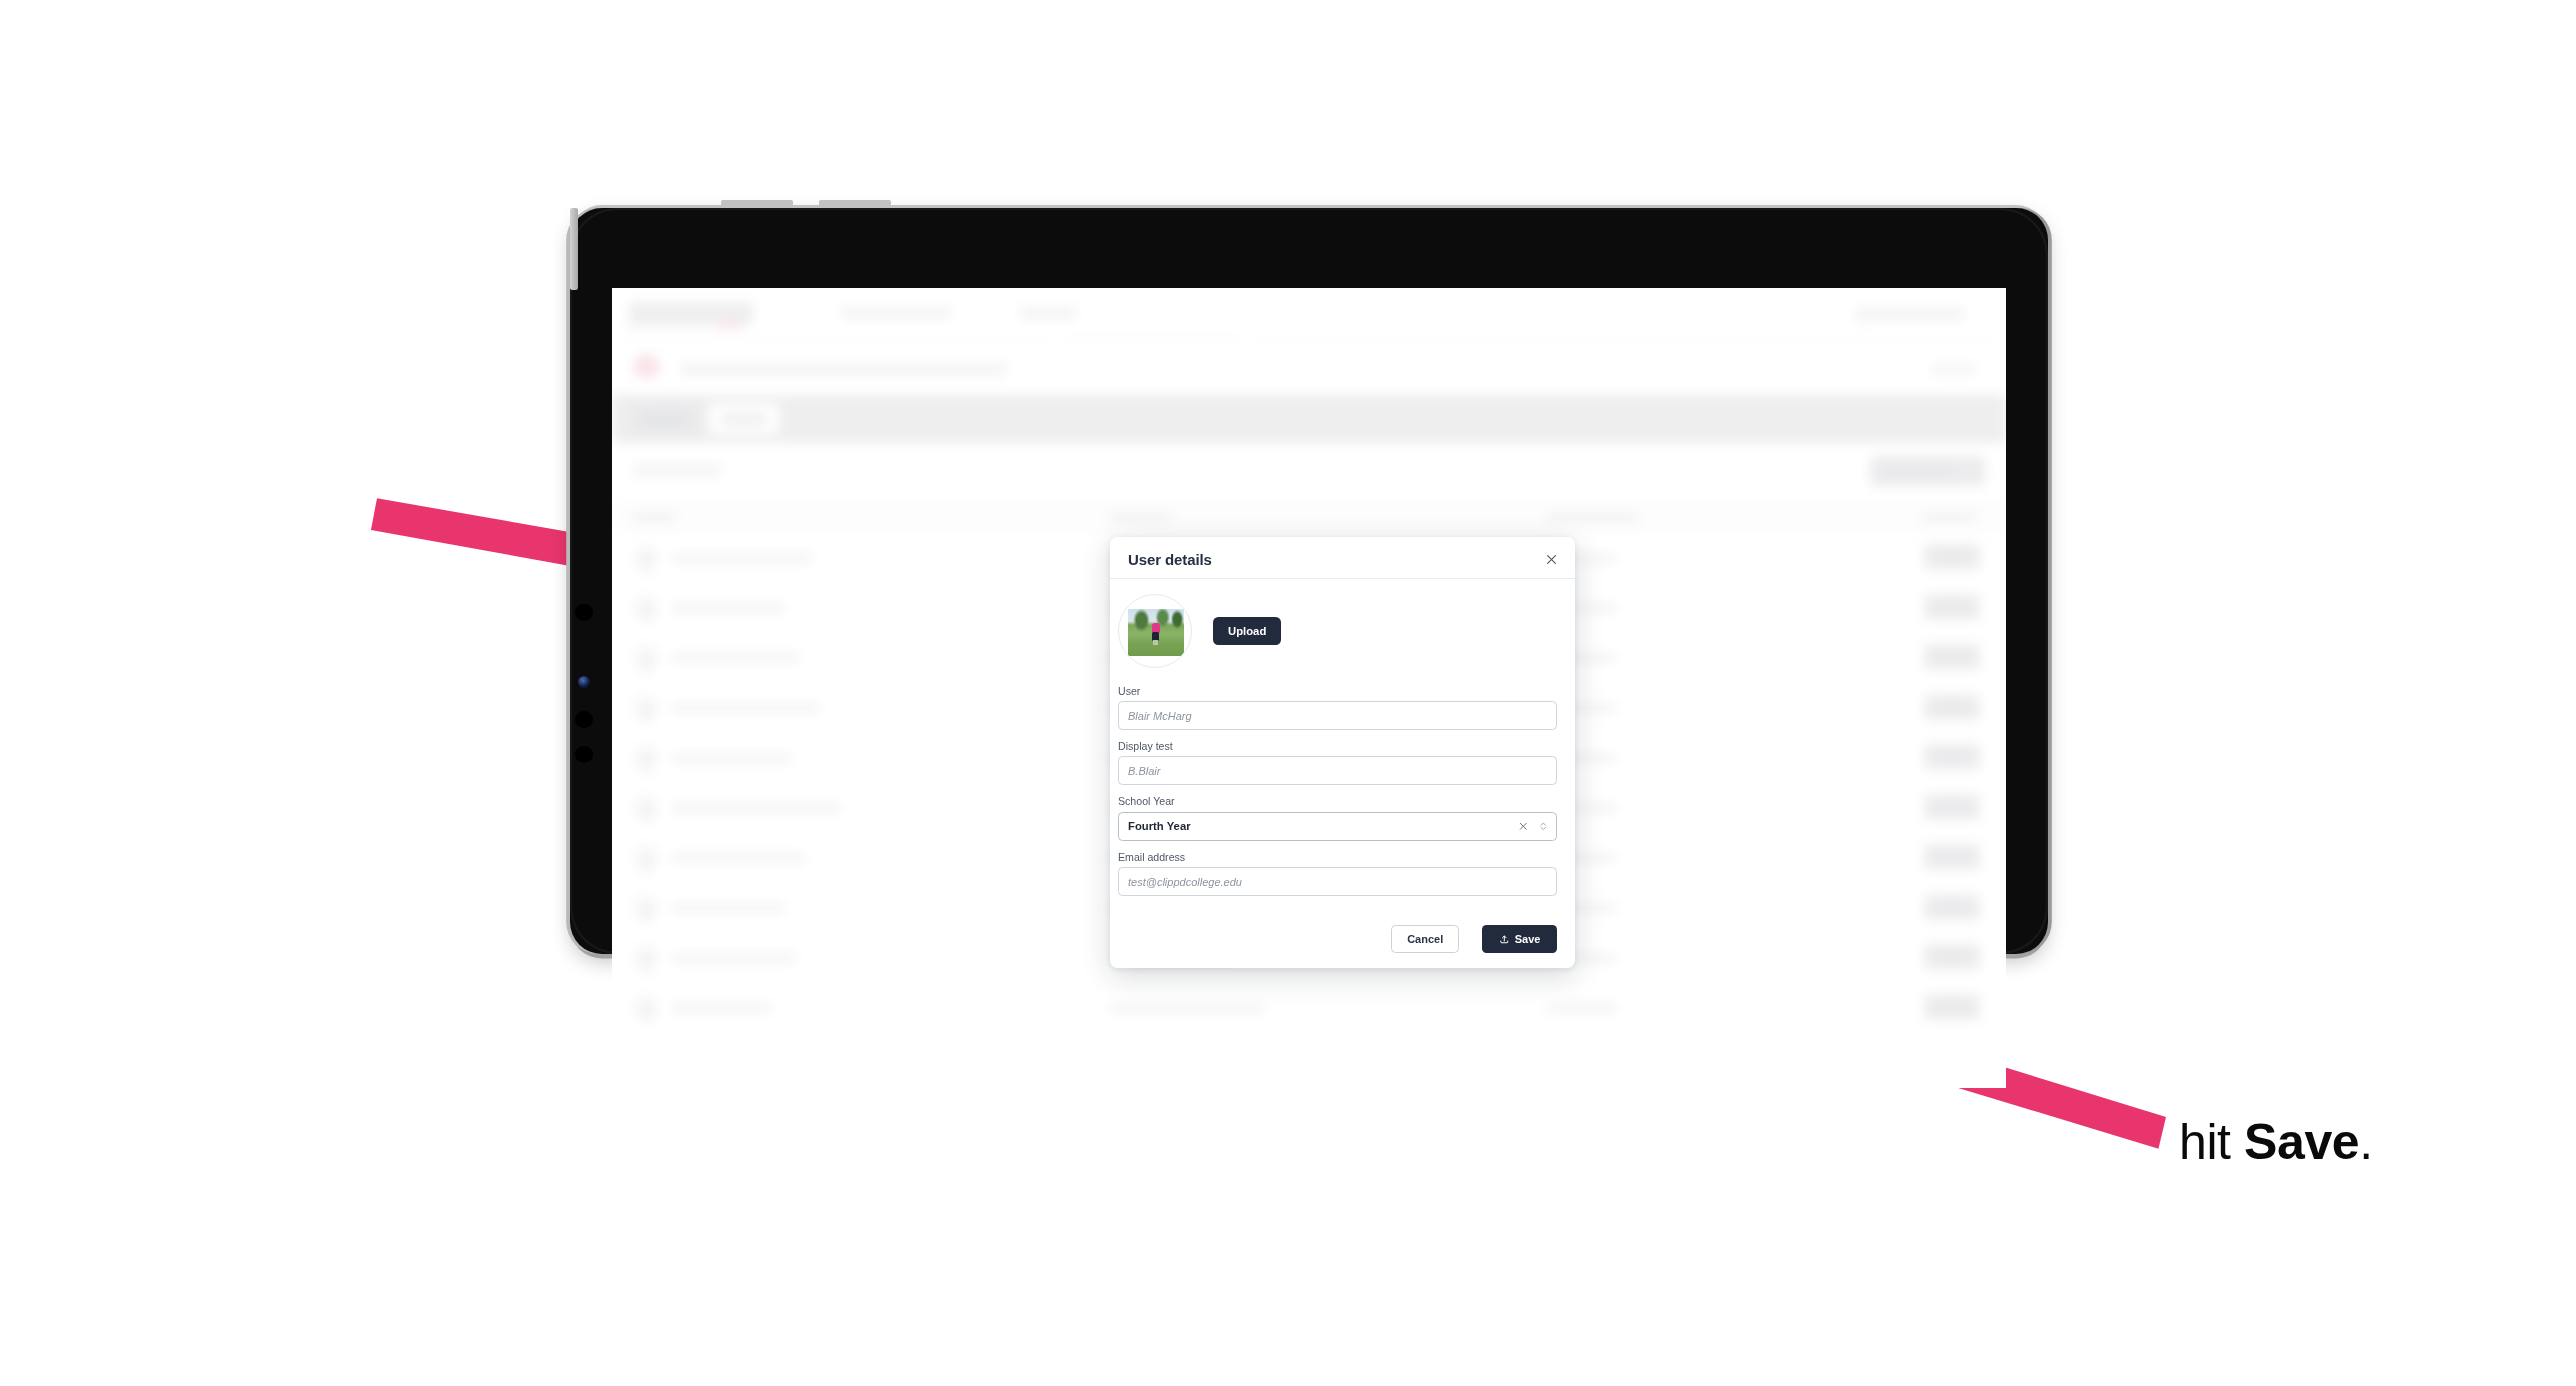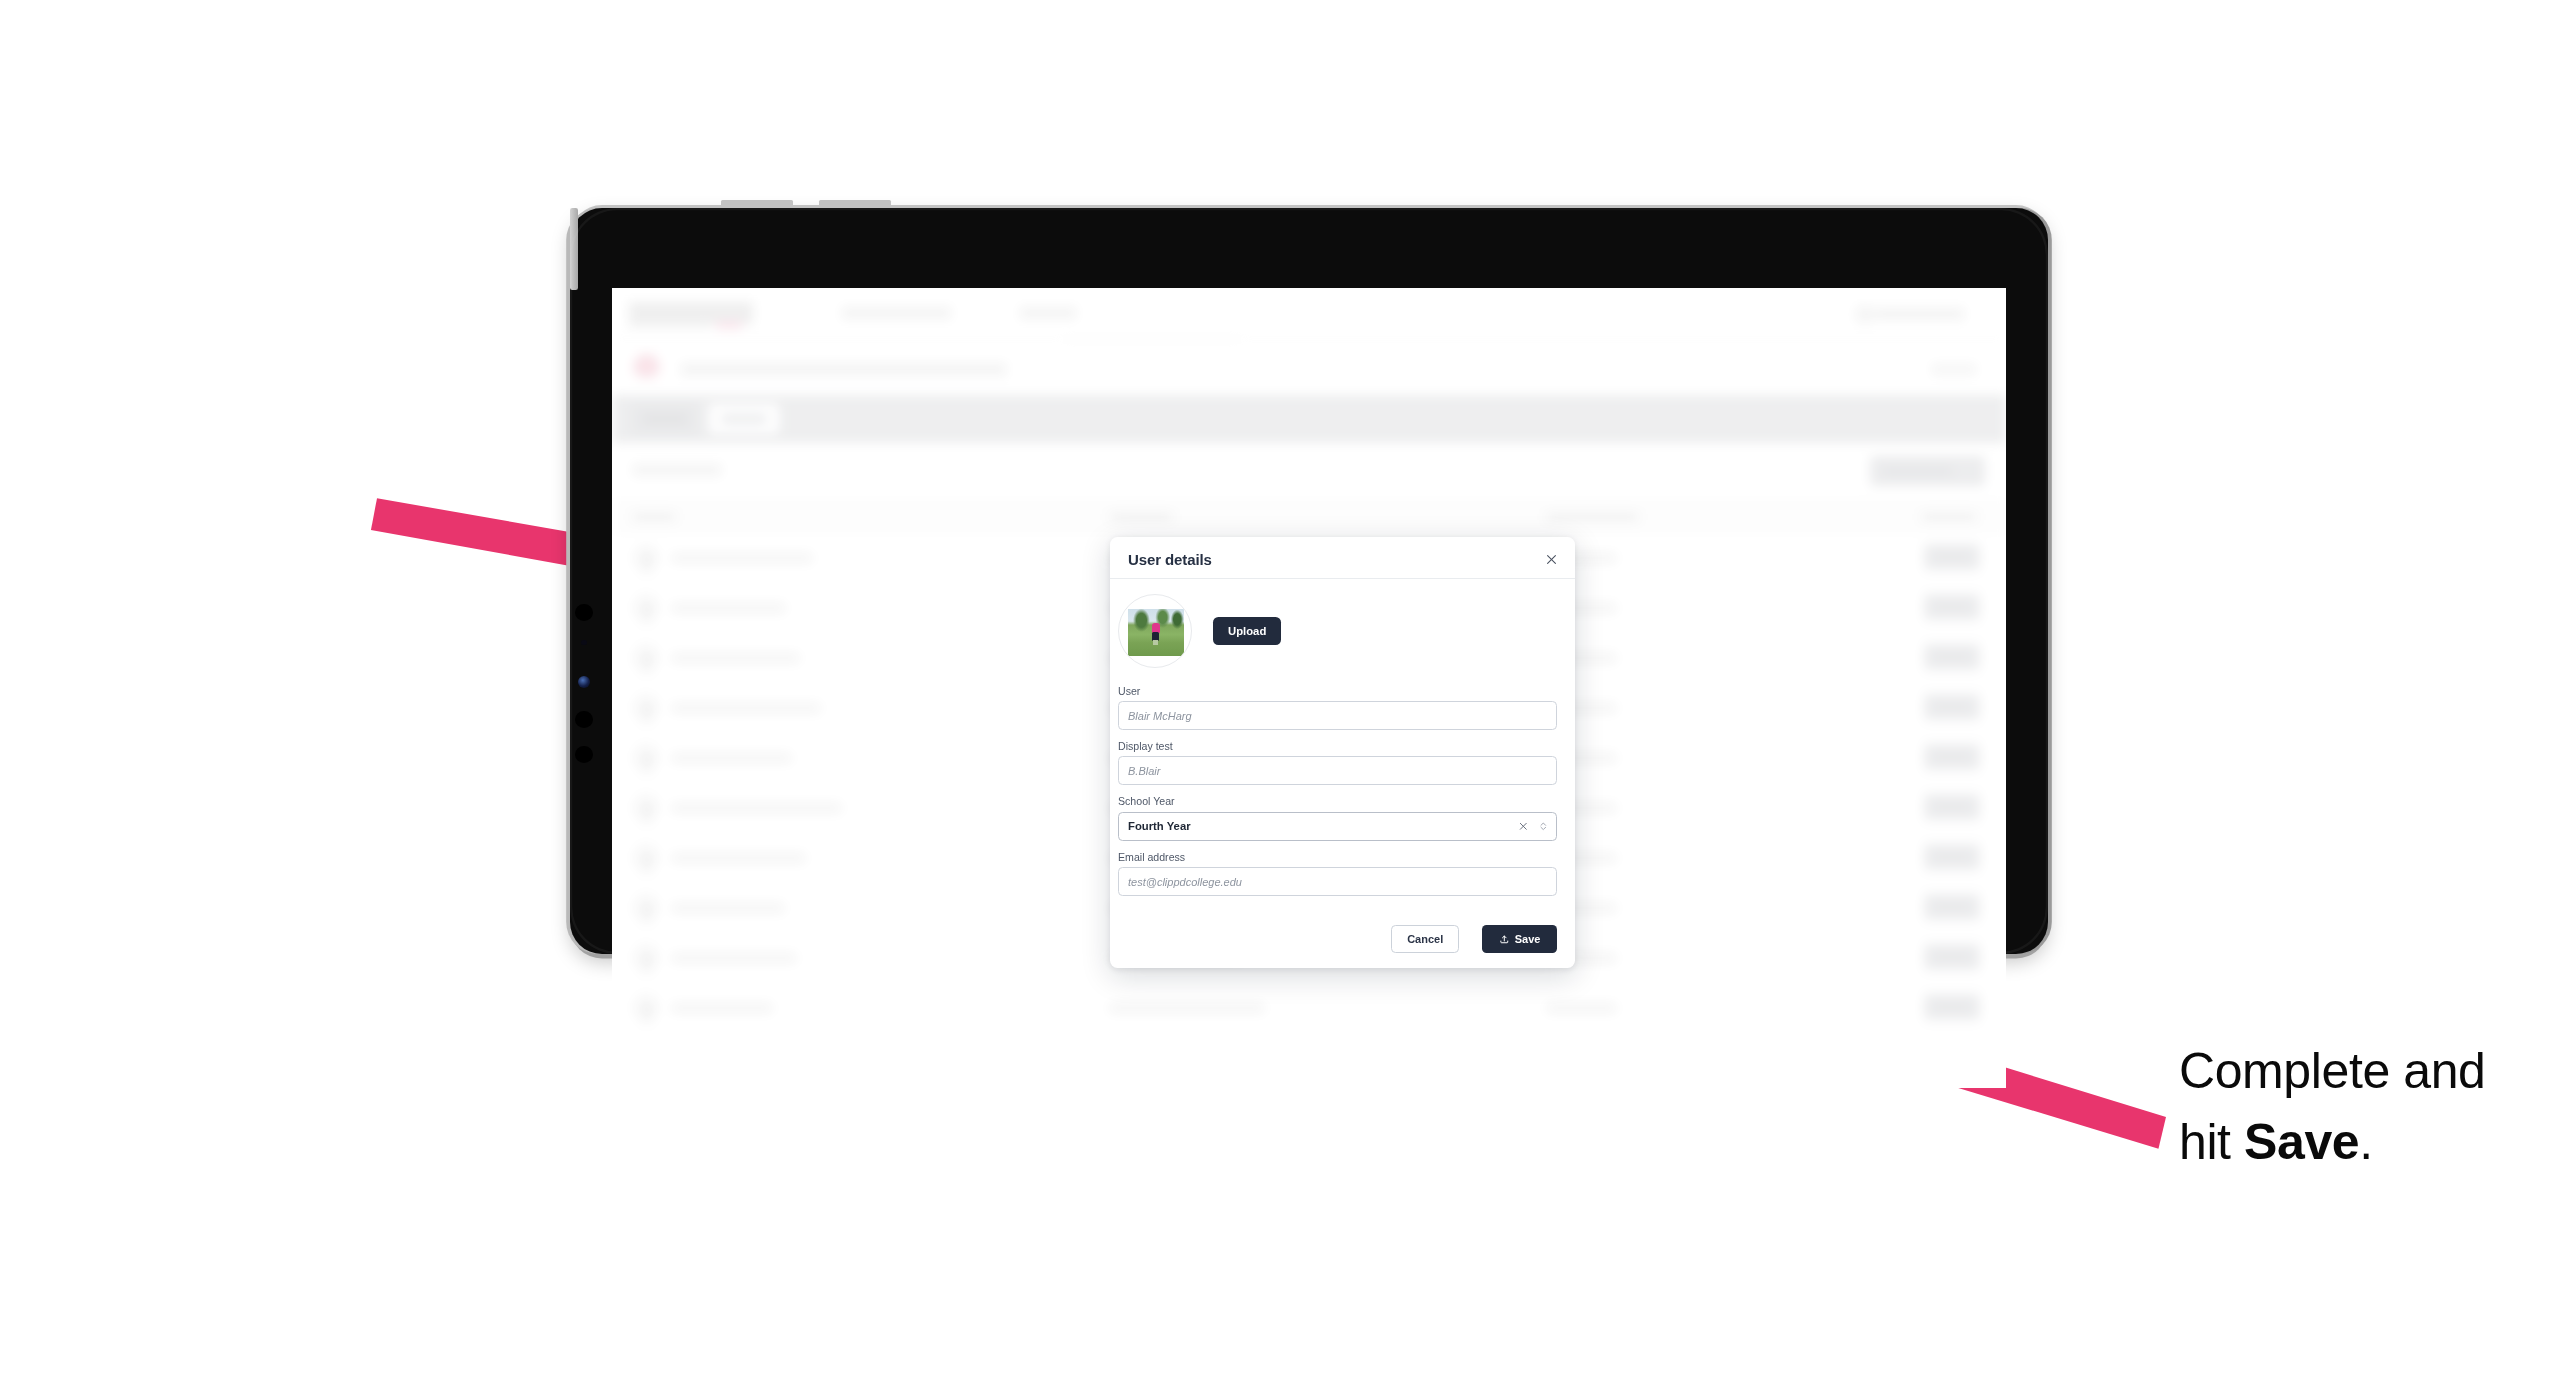--- a/index.html
+++ b/index.html
@@ -304,21 +304,21 @@
   }
   #save-btn svg { width:10.6px; height:10.6px; }
 </style>
 </head>
 <body>
 
 <div id="stage">
 
 
   <div class="annot" id="annot-right">
-    <span>Complete and</span><br>
+    <br>
     <span>hit </span><b>Save</b><span>.</span>
   </div>
 
   <svg class="arrow-svg" id="arrow-1" viewBox="0 0 950 210">
     <g fill="#E8356D">
       <polygon points="0,0 800,140 790,186 -8,42"></polygon>
       <polygon points="760,100 950,176 757,208"></polygon>
     </g>
   </svg>
 

